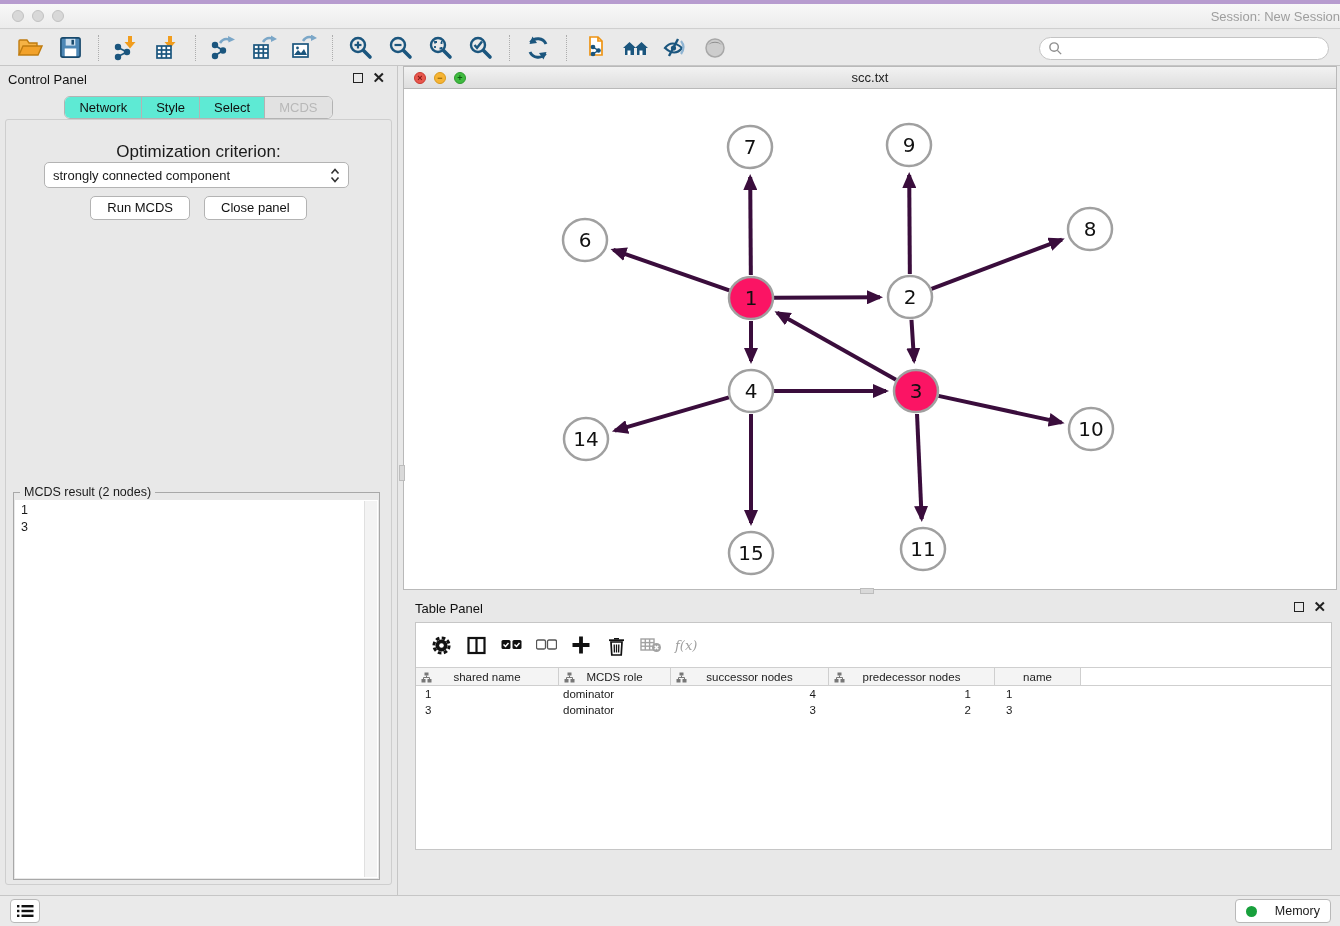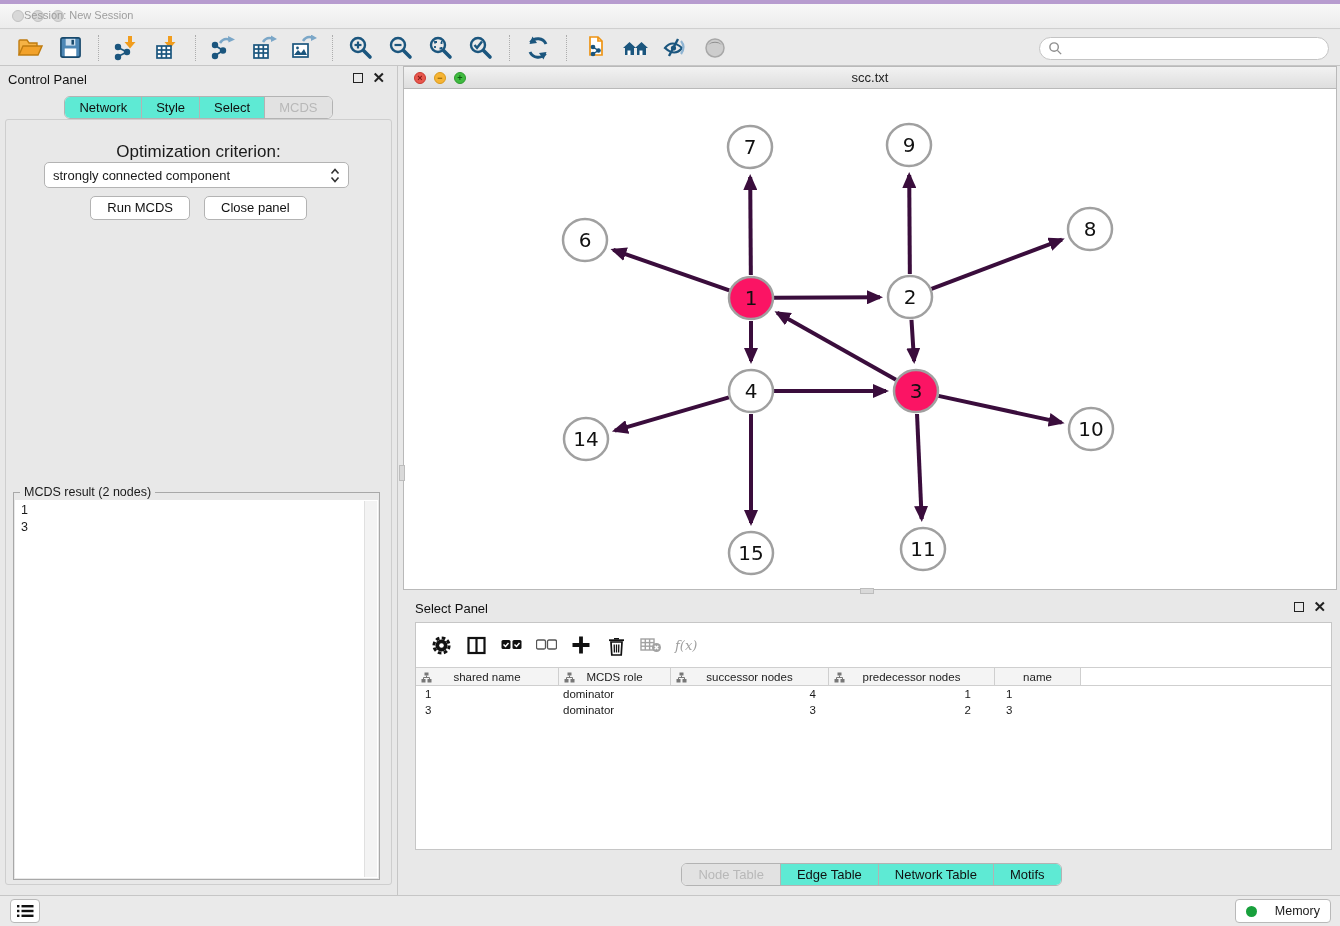--- a/index.html
+++ b/index.html
@@ -5,21 +5,21 @@
   * { margin:0; padding:0; box-sizing:border-box; }
   html,body { width:1340px; height:926px; overflow:hidden; }
   body { font-family:"Liberation Sans", sans-serif; background:#e8e8e8; position:relative; color:#1a1a1a; }
 
   
   .win-edge-top { position:absolute; left:0; top:0; width:1340px; height:4px; background:#b79ccf; }
   .titlebar { position:absolute; left:0; top:4px; width:1340px; height:25px;
     background:linear-gradient(#f8f8f8,#ececec); border-bottom:1px solid #cfcfcf; }
   .tl-dots { position:absolute; left:12px; top:6px; display:flex; gap:8px; }
   .tl-dot { width:12px; height:12px; border-radius:50%; background:#d8d8d8; border:1px solid #c2c2c2; }
-  .win-title { position:absolute; left:0; right:0; top:5px; text-align:left; font-size:11px; color:#9e9e9e;padding-left:24px; }
+  .win-title { position:absolute; left:0; right:0; top:5px; text-align:right; font-size:13px; color:#9e9e9e;padding-left:24px; }
 
   
   .toolbar { position:absolute; left:0; top:30px; width:1340px; height:36px; background:#eaeaea;
     border-bottom:1px solid #c6c6c6; display:flex; align-items:center; padding-left:10px; }
   .tb-icon { width:30px; height:28px; display:flex; align-items:center; justify-content:center; margin:0 5px; }
   .tb-sep { width:1px; height:26px; border-left:1px dotted #adadad; margin:0 8px; }
   .searchbox { position:absolute; right:11px; top:7px; width:290px; height:23px; background:#fff;
     border:1px solid #c4c4c4; border-radius:12px; display:flex; align-items:center; padding-left:8px; }
   .searchbox input { border:none; outline:none; flex:1; font-size:12px; background:transparent; height:18px; font-family:"Liberation Sans",sans-serif; }
 
@@ -366,21 +366,21 @@
         <ellipse cx="519" cy="460" rx="22" ry="21" fill="#ffffff" stroke="#a0a0a0" stroke-width="2.5"></ellipse>
         <text x="519" y="467" text-anchor="middle" font-size="20" font-family="DejaVu Sans, sans-serif" fill="#111">11</text>
       </svg>
   </div>
 </div>
 <div class="grip-v"></div>
 <div class="grip-h"></div>
 
 <div class="table-panel">
   <div class="panel-head">
-    <span class="ptitle" style="left:12px">Select Panel</span>
+    <span class="ptitle" style="left:12px">Table Panel</span>
     <span class="panel-ctl">
       <span class="float-glyph"></span>
       <span class="x-glyph">✕</span>
     </span>
   </div>
   <div class="tp-box">
     <div class="tp-toolbar">
       <div class="tp-icon">
         <svg width="21" height="21" viewBox="0 0 21 21">
             <circle cx="10.5" cy="10.5" r="6" fill="#111"></circle>
@@ -487,28 +487,20 @@
       <span class="c4">1</span>
     </div>
     <div class="trow">
       <span class="c0">3</span>
       <span class="c1">dominator</span>
       <span class="c2">3</span>
       <span class="c3">2</span>
       <span class="c4">3</span>
     </div>
   </div>
-  <div class="tp-tabs-wrap">
-    <div class="seg-tabs">
-      <div class="seg-tab selected">Node Table</div>
-      <div class="seg-tab">Edge Table</div>
-      <div class="seg-tab">Network Table</div>
-      <div class="seg-tab">Motifs</div>
-    </div>
-  </div>
 </div>
 
 <div class="statusbar">
   <div class="status-left-btn">
     <svg width="17" height="14" viewBox="0 0 17 14">
         <g fill="#111">
           <rect x="0" y="1" width="2.4" height="2.4"></rect>
           <rect x="4.5" y="1" width="12" height="2.4"></rect>
           <rect x="0" y="5.8" width="2.4" height="2.4"></rect>
           <rect x="4.5" y="5.8" width="12" height="2.4"></rect>

